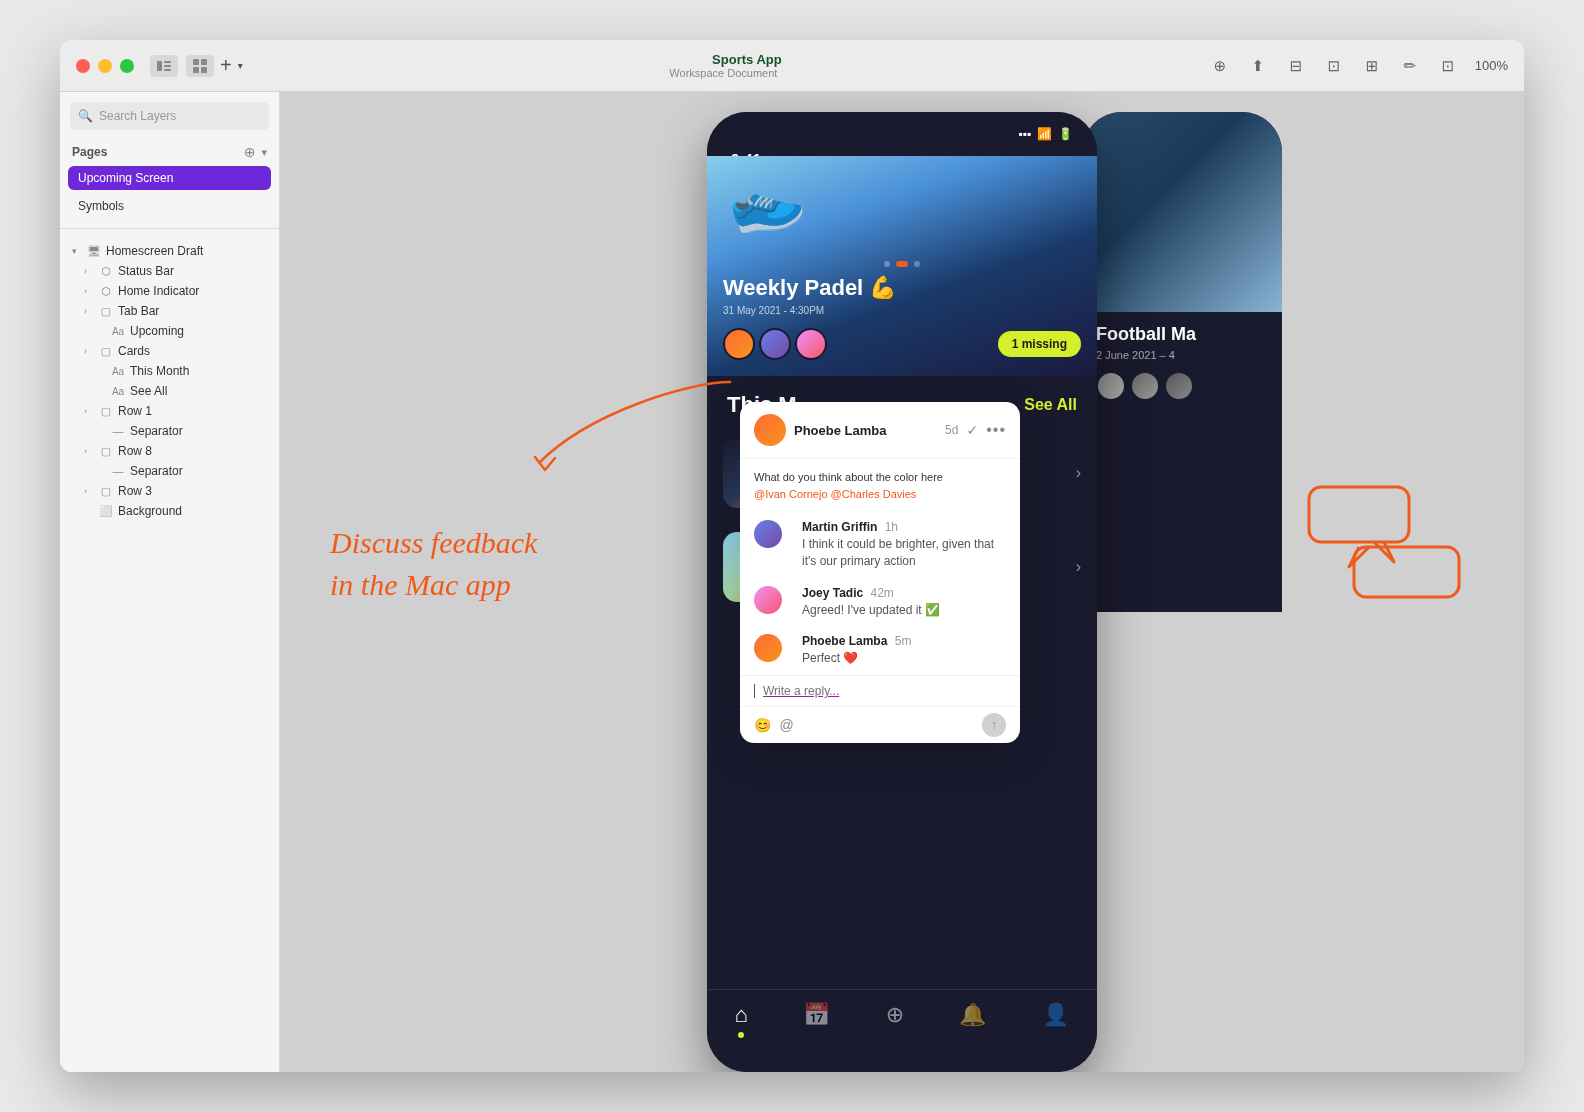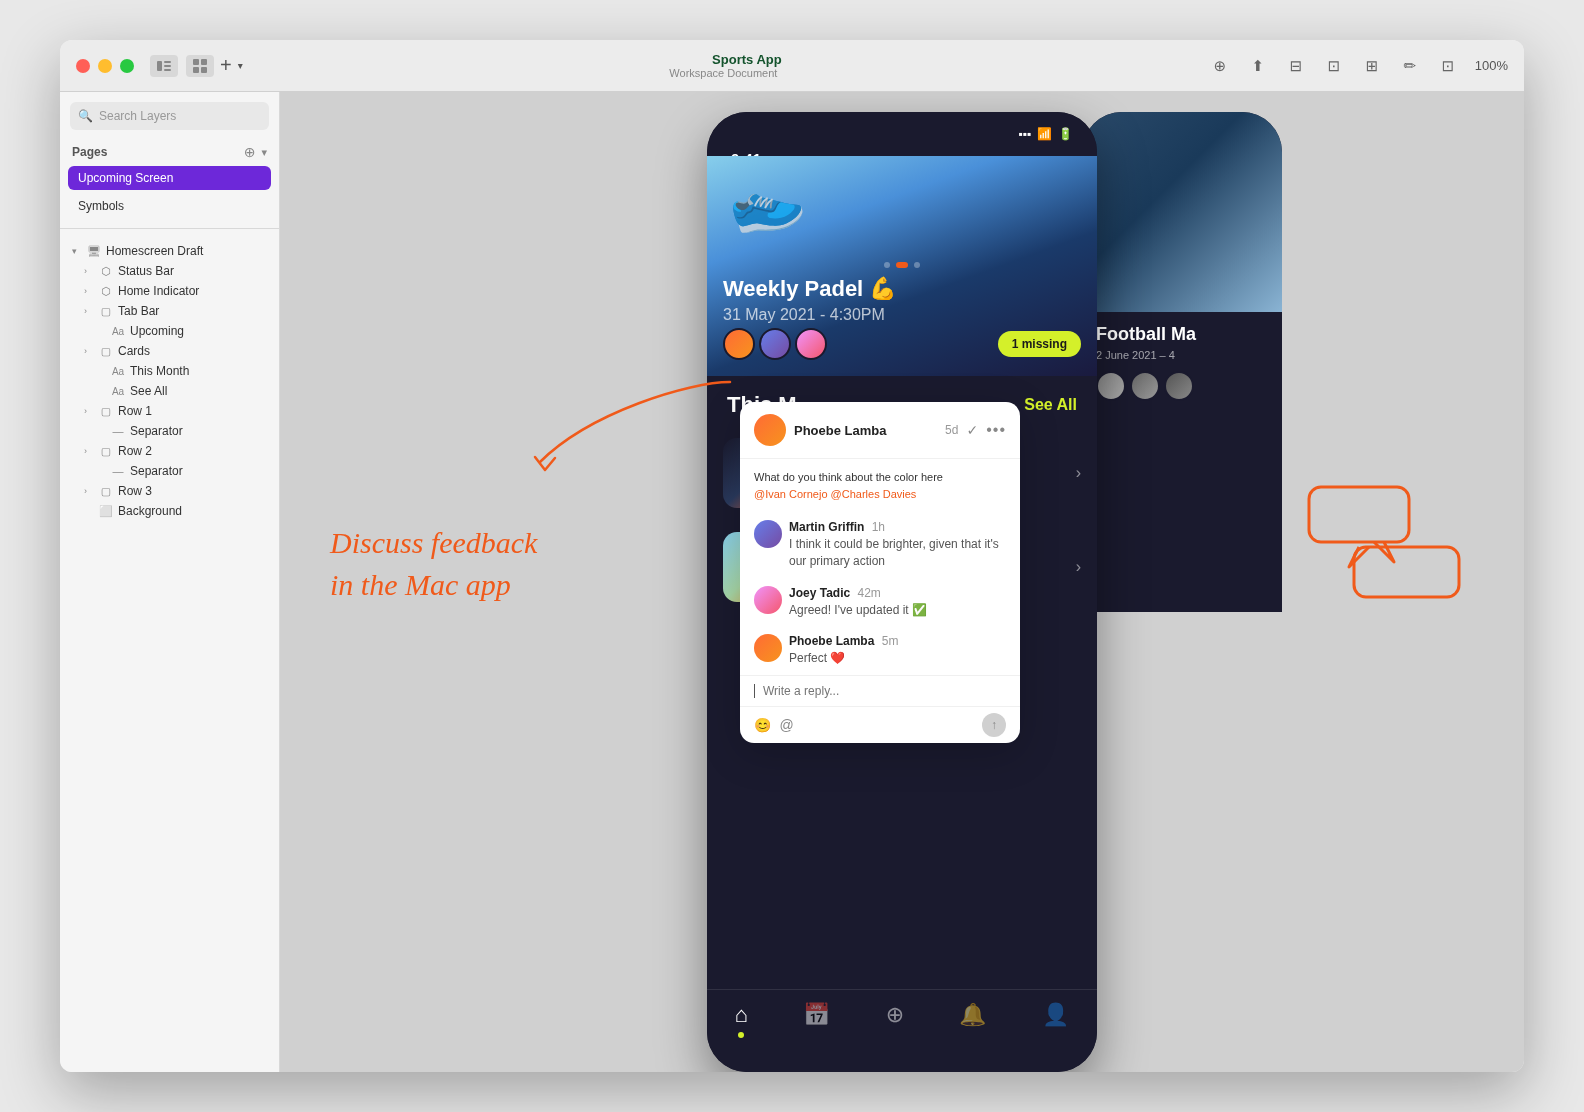--- a/index.html
+++ b/index.html
@@ -328,23 +328,23 @@
     }
 
     .hero-title {
       font-size: 22px;
       font-weight: 800;
       color: white;
       margin-bottom: 4px;
     }
 
     .hero-date {
-      font-size: 16px;
+      font-size: 10px;
       color: rgba(255,255,255,0.7);
-      margin-bottom: 4px;
+      margin-bottom: 12px;
     }
 
     .hero-avatars {
       display: flex;
       gap: 4px;
       align-items: center;
     }
 
     .avatar-circle {
       width: 32px;
@@ -530,21 +530,21 @@
       line-height: 1.5;
     }
 
     .comment-mention {
       color: #f05a1a;
     }
 
     .comment-reply {
       padding: 8px 14px;
       display: flex;
-      gap: 7px;
+      gap: 20px;
     }
 
     .reply-avatar {
       width: 28px;
       height: 28px;
       border-radius: 14px;
       background: linear-gradient(135deg, #667eea, #764ba2);
       flex-shrink: 0;
     }
 
@@ -586,20 +586,21 @@
       align-items: center;
     }
 
     .comment-input {
       flex: 1;
       font-size: 12px;
       color: #a21caf;
       background: transparent;
       border: none;
       outline: none;
+      text-decoration: underline;
     }
 
     .comment-input-bar {
       width: 1px;
       height: 14px;
       background: #555;
       margin-right: 8px;
     }
 
     .comment-bottom-icons {
@@ -833,21 +834,21 @@
 
         <div class="layer-item indented-2">
           <span class="chevron" style="opacity:0">›</span>
           <span class="layer-icon">—</span>
           <span class="layer-label">Separator</span>
         </div>
 
         <div class="layer-item indented-1">
           <span class="chevron">›</span>
           <span class="layer-icon">▢</span>
-          <span class="layer-label">Row 2</span>
+          <span class="layer-label">Row 8</span>
         </div>
 
         <div class="layer-item indented-2">
           <span class="chevron" style="opacity:0">›</span>
           <span class="layer-icon">—</span>
           <span class="layer-label">Separator</span>
         </div>
 
         <div class="layer-item indented-1">
           <span class="chevron">›</span>

